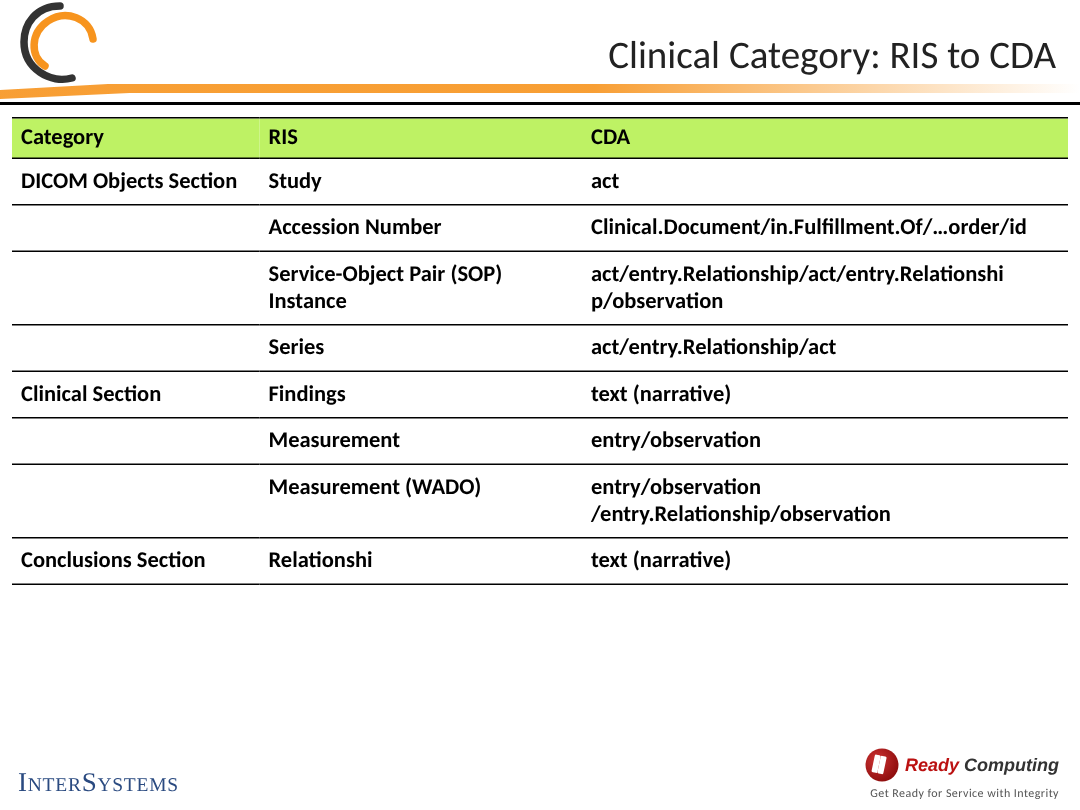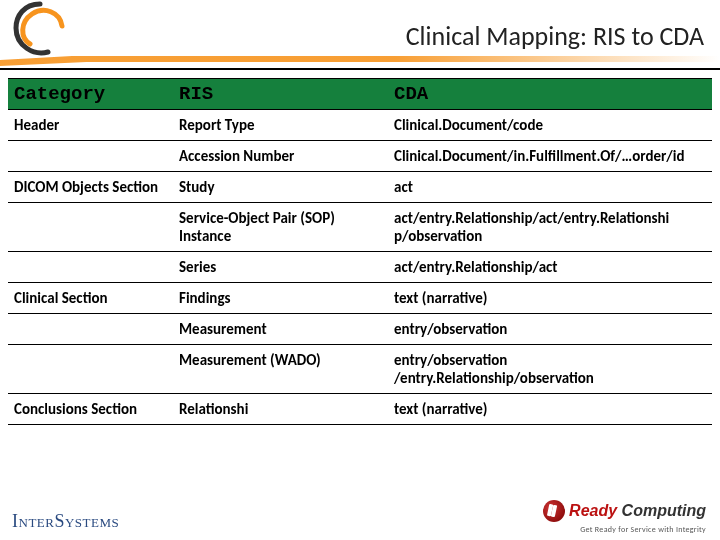--- a/index.html
+++ b/index.html
@@ -5,70 +5,65 @@
 * { margin: 0; padding: 0; box-sizing: border-box; }
 body { width: 720px; height: 540px; font-family: Calibri, "Segoe UI", sans-serif; background: #fff; color: #000; position: relative; overflow: hidden; }
 
 .header-bar { position: relative; height: 70px; border-bottom: 2px solid #000; }
 .logo-swirl { position: absolute; top: 0; left: 10px; width: 60px; height: 60px; }
 .orange-stroke { position: absolute; left: 0; top: 56px; width: 720px; height: 10px; background: linear-gradient(90deg, #f7941e 0%, #f7941e 55%, #fff 100%); border-radius: 0 0 0 0; clip-path: polygon(10% 0, 100% 0, 100% 60%, 12% 60%, 0 100%, 0 40%); opacity: .9;}
 .title { position: absolute; right: 16px; top: 20px; font-size: 26px; color: #222; }
 
 .table { width: 704px; margin: 8px 8px 0 8px; border-collapse: collapse; }
 .table tr { border-bottom: 1px solid #000; }
-.table th { background: #15803d; color: #000; font-weight: 700; text-align: left; font-size: 19px; padding: 4px 6px; border-top: 1px solid #000; font-family: Liberation Mono, monospace; }
+.table th { background: #bef264; color: #000; font-weight: 700; text-align: left; font-size: 15px; padding: 4px 6px; border-top: 1px solid #000; }
 .table td { vertical-align: top; font-size: 15px; font-weight: 700; padding: 6px 6px; }
 .col-cat { width: 165px; }
 .col-ris { width: 215px; margin-left: 34px; }
 .col-cda { width: 324px; }
 
 .footer { position: absolute; bottom: 6px; left: 0; width: 716px; height: 34px; }
 .footer-left { position: absolute; left: 12px; bottom: 2px; font-family: "Times New Roman", serif; font-size: 18px; letter-spacing: .5px; color: #2a4a80; font-weight: 400; }
 .footer-left .caps { font-variant: small-caps; }
 .footer-right { position: absolute; right: 10px; bottom: 0; text-align: right; }
 .rc-logo { display: inline-flex; align-items: center; gap: 4px; }
 .rc-mark { width: 22px; height: 22px; border-radius: 50%; background: radial-gradient(circle at 35% 35%, #c33, #7a0000); position: relative; }
 .rc-mark::after { content: ""; position: absolute; left: 9px; top: 5px; width: 4px; height: 12px; background: #fff; border-radius: 1px; transform: rotate(12deg); box-shadow: -4px 0 0 #fff; }
-.rc-text { font-family: "Segoe UI", sans-serif; font-size: 16px; font-style: italic; font-weight: 700; color: #333; }
+.rc-text { font-family: "Segoe UI", sans-serif; font-size: 12px; font-style: italic; font-weight: 700; color: #333; }
 .rc-text .red { color: #b11; }
 .rc-tag { font-size: 8px; color: #555; letter-spacing: .3px; margin-top: -2px; text-align: right; }
 </style>
 </head>
 <body>
 
 <div class="header-bar">
   <svg class="logo-swirl" viewBox="0 0 60 60">
     <path d="M30 4 C14 4 6 16 6 28 C6 46 24 56 38 52" stroke="#333" stroke-width="5" fill="none" stroke-linecap="round"></path>
     <path d="M20 44 C10 38 10 22 22 14 C34 6 50 12 52 26" stroke="#f7941e" stroke-width="5" fill="none" stroke-linecap="round"></path>
   </svg>
-  <div class="title">Clinical Mapping:  RIS to CDA</div>
+  <div class="title">Clinical Category:  RIS to CDA</div>
   <div class="orange-stroke"></div>
 </div>
 
 <table class="table">
   <tbody>
       <tr>
     <th class="col-cat">Category</th>
     <th class="col-ris">RIS</th>
     <th class="col-cda">CDA</th>
   </tr>
   <tr>
-        <td>Header</td>
-        <td>Report Type</td>
-        <td>Clinical.Document/code</td>
+        <td>DICOM Objects Section</td>
+        <td>Study</td>
+        <td>act</td>
       </tr>
   <tr>
         <td></td>
         <td>Accession Number</td>
         <td>Clinical.Document/in.Fulfillment.Of/…order/id</td>
-      </tr>
-  <tr>
-        <td>DICOM Objects Section</td>
-        <td>Study</td>
-        <td>act</td>
       </tr>
   <tr>
         <td></td>
         <td>Service-Object Pair (SOP) Instance</td>
         <td>act/entry.Relationship/act/entry.Relationshi p/observation</td>
       </tr>
   <tr>
         <td></td>
         <td>Series</td>
         <td>act/entry.Relationship/act</td>

